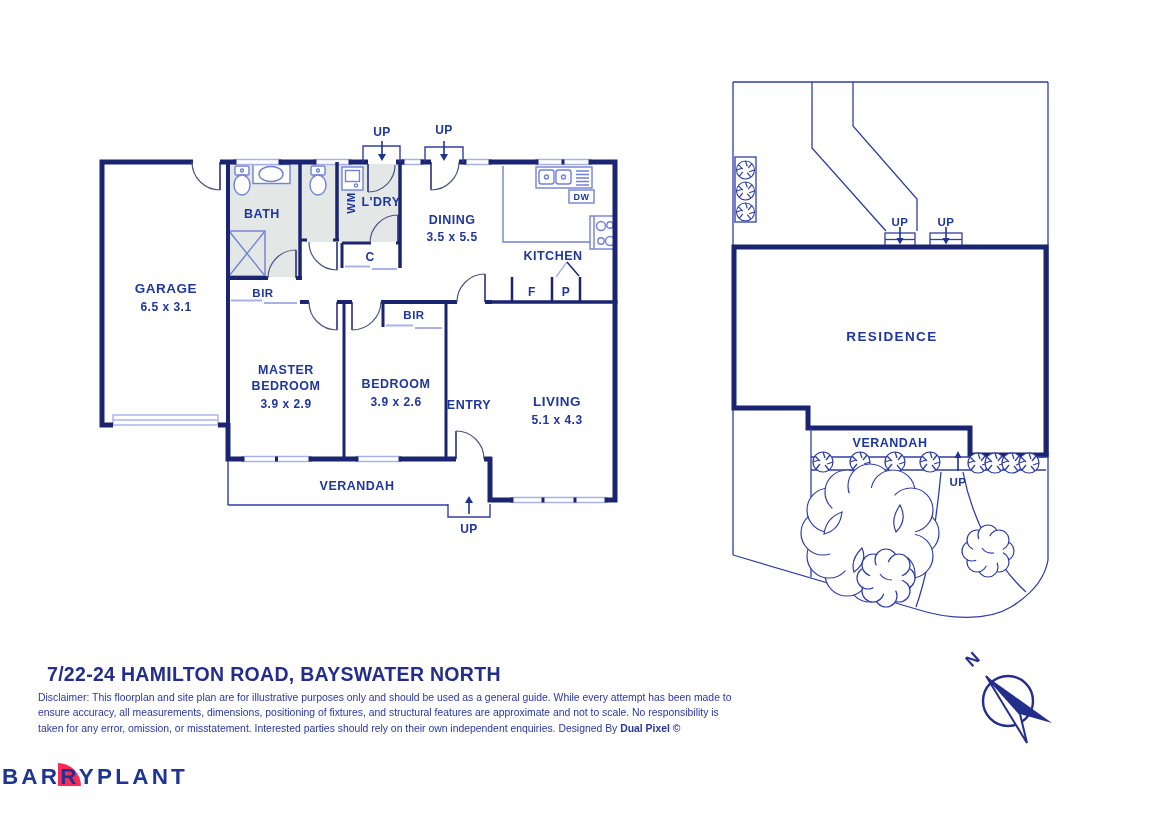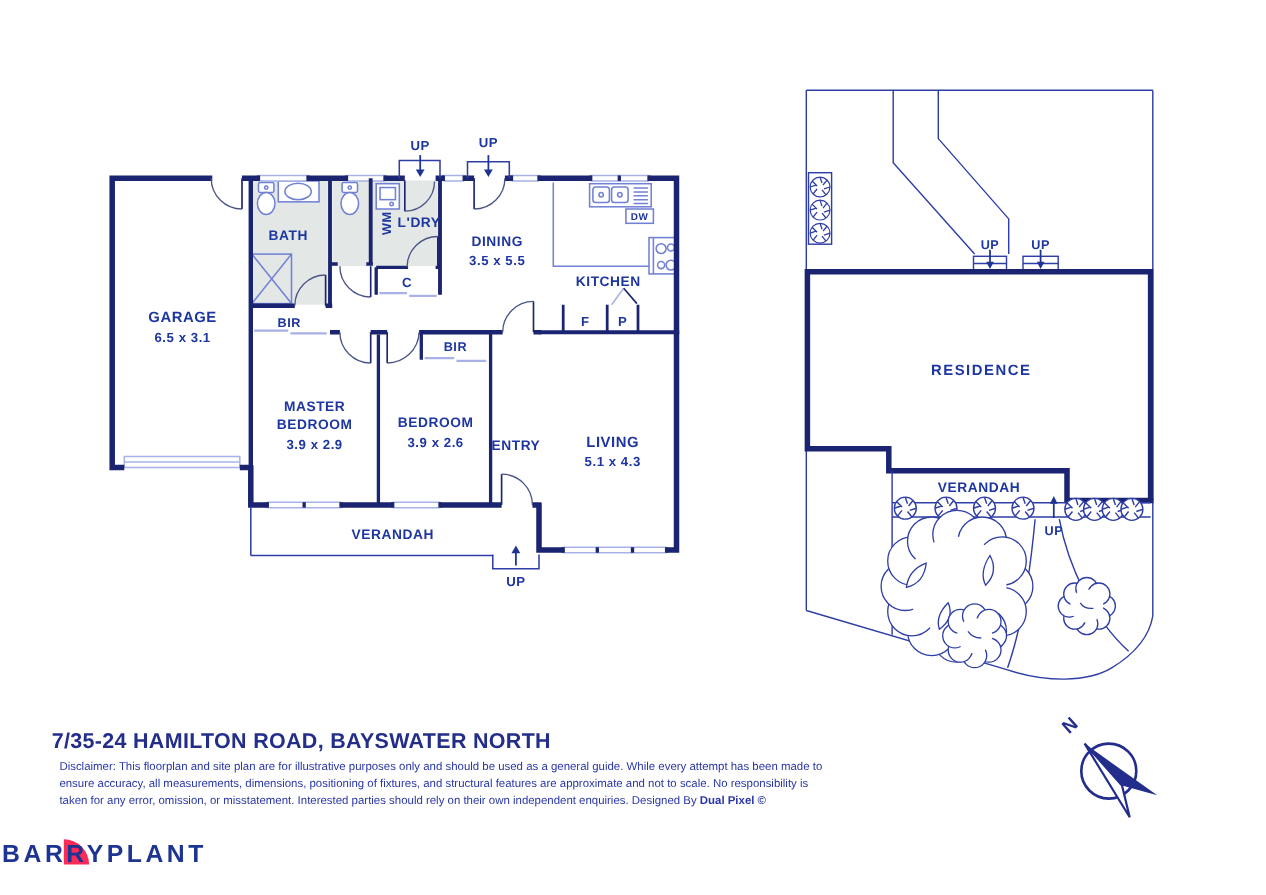--- a/index.html
+++ b/index.html
@@ -27,21 +27,21 @@
   .leaf{stroke:#1a2470;stroke-width:1.5;fill:none}
   .slider{stroke:#a8b2e8;stroke-width:2;fill:none}
   .arrow{stroke:#1d3492;stroke-width:1.6;fill:none}
   .ah{fill:#1d3492}
   .site{stroke:#2f3ea6;stroke-width:1.3;fill:none}
   .tree{stroke:#2f3ea6;stroke-width:1.2;fill:#fff}
   .erase{fill:#fff;stroke:none}
   .compassline{stroke:#232e8c;stroke-width:2.4;fill:none}
   .title{position:absolute;left:47px;top:663px;font-size:19.5px;font-weight:bold;
          color:#232d8a;letter-spacing:.3px;white-space:nowrap}
-  .disclaimer{position:absolute;left:54px;top:690px;width:700px;font-size:10.4px;
+  .disclaimer{position:absolute;left:38px;top:690px;width:700px;font-size:10.4px;
               line-height:1.47;color:#2936a8}
   .disclaimer b{font-weight:bold}
 </style>
 </head>
 <body>
 
 <div class="canvas">
 <svg width="1151" height="814" viewBox="0 0 1151 814">
   <defs>
     <g id="sbush">
@@ -344,15 +344,15 @@
     <polygon points="986,676 1020,714 1027,743" fill="#fff" stroke="#232e8c" stroke-width="2"></polygon>
     <text x="973" y="665" transform="rotate(-42 973 660)" style="font-size:17px;fill:#232e8c;letter-spacing:0">N</text>
   </g>
 
   <g>
     <path d="M58,786 L58,763 A23,23 0 0 1 81,786 Z" fill="#fb2b57"></path>
     <text x="95" y="784" text-anchor="start" style="font-size:22.5px;fill:#1d3492;letter-spacing:3.2px">BARRYPLANT</text>
   </g>
 </svg>
 
-<div class="title">7/35-24 HAMILTON ROAD, BAYSWATER NORTH</div>
+<div class="title">7/22-24 HAMILTON ROAD, BAYSWATER NORTH</div>
 <div class="disclaimer"><span>Disclaimer: This floorplan and site plan are for illustrative purposes only and should be used as a general guide. While every attempt has been made to ensure accuracy, all measurements, dimensions, positioning of fixtures, and structural features are approximate and not to scale. No responsibility is taken for any error, omission, or misstatement. Interested parties should rely on their own independent enquiries. Designed By </span><b>Dual Pixel ©</b></div>
 </div>
 
 </body></html>

